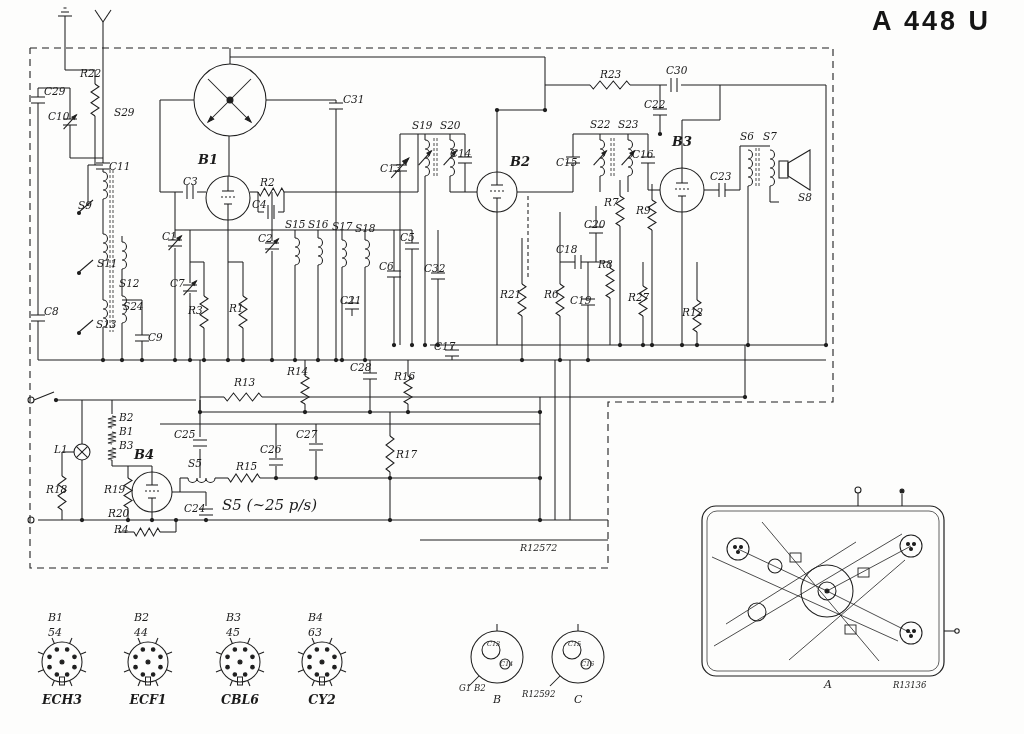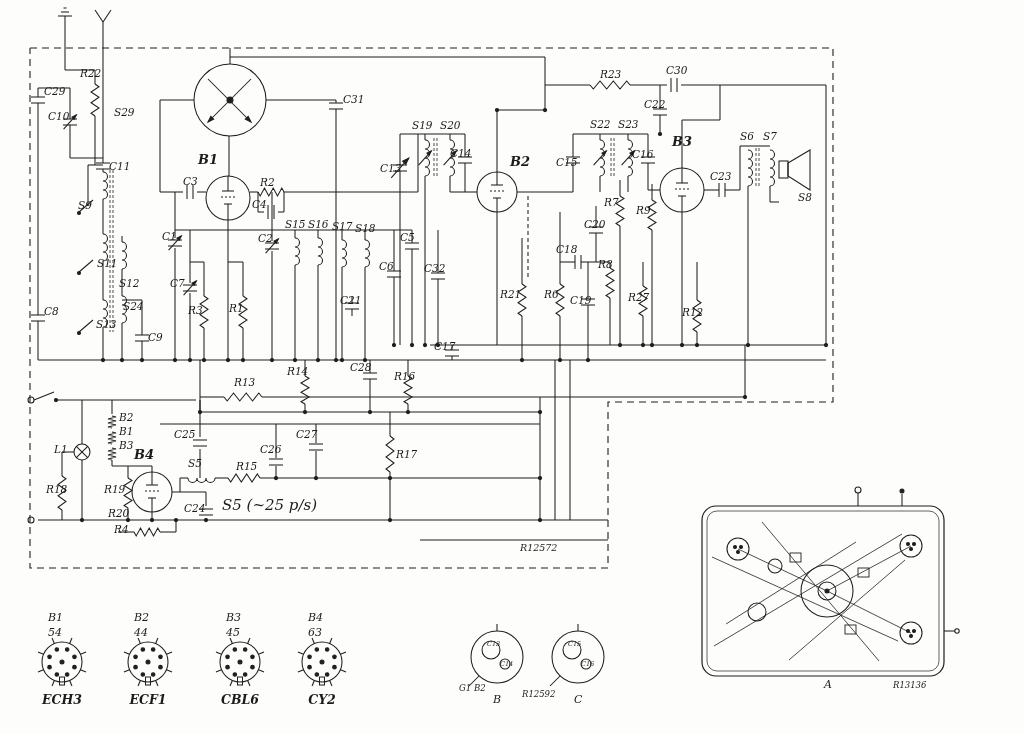--- a/index.html
+++ b/index.html
@@ -15,20 +15,21 @@
   .ref{font:italic 9.5px "DejaVu Serif",serif;}
   .tiny{font:italic 6.5px "DejaVu Serif",serif;}
   .desig{font:italic 11px "DejaVu Serif",serif;}
   .type-lbl{font:italic bold 12.5px "DejaVu Serif",serif;}
   .small-lbl{font:italic 8.5px "DejaVu Serif",serif;}
 </style>
 </head>
 <body>
 
 <div class="page">
+  <div class="title">A 448 U</div>
   <svg id="schematic" width="1024" height="734" viewBox="0 0 1024 734">
     <g id="border">
         <polyline points="30,48 833,48 833,402 608,402 608,568 30,568 30,48" stroke="#1f1f1f" fill="none" stroke-width="1.1" stroke-dasharray="7 5"></polyline>
       </g>
     <g id="wires">
         <line x1="65" y1="16" x2="65" y2="34" stroke="#1f1f1f" stroke-width="1.05" stroke-dasharray="none"></line>
         <line x1="58" y1="16" x2="72" y2="16" stroke="#1f1f1f" stroke-width="1.05" stroke-dasharray="none"></line>
         <line x1="61" y1="12" x2="69" y2="12" stroke="#1f1f1f" stroke-width="1.05" stroke-dasharray="none"></line>
         <line x1="63.5" y1="8" x2="66.5" y2="8" stroke="#1f1f1f" stroke-width="1.05" stroke-dasharray="none"></line>
         <line x1="65" y1="34" x2="65" y2="70" stroke="#1f1f1f" stroke-width="1.05" stroke-dasharray="none"></line>

